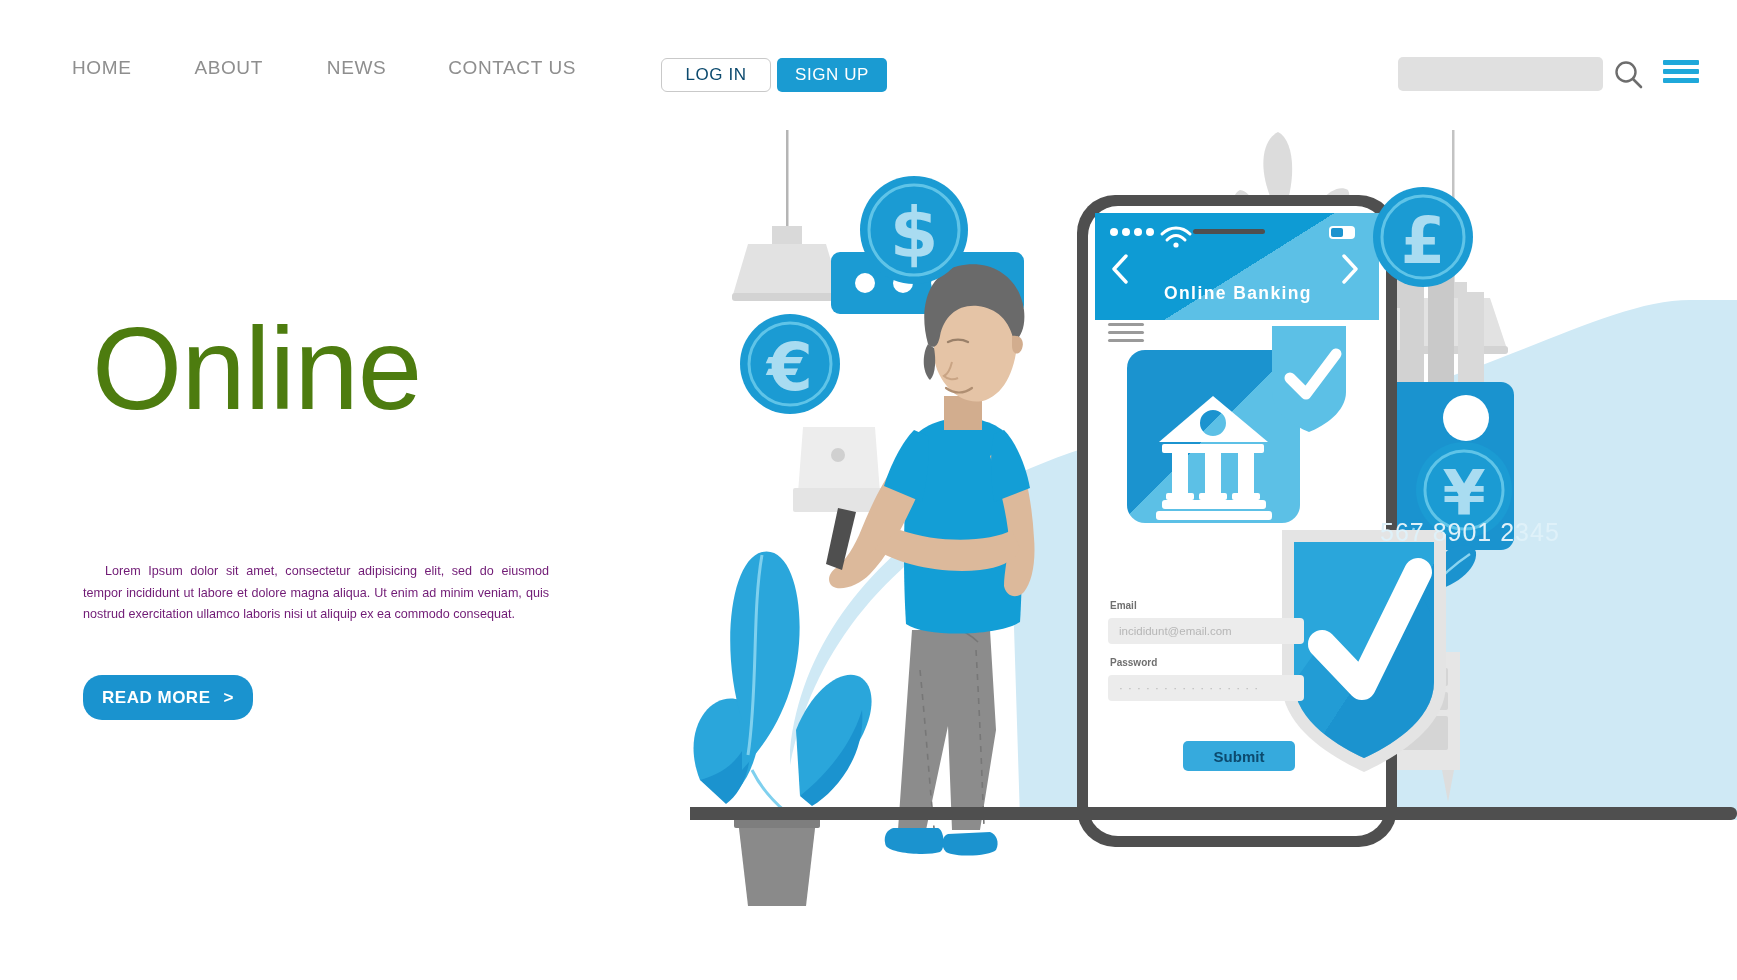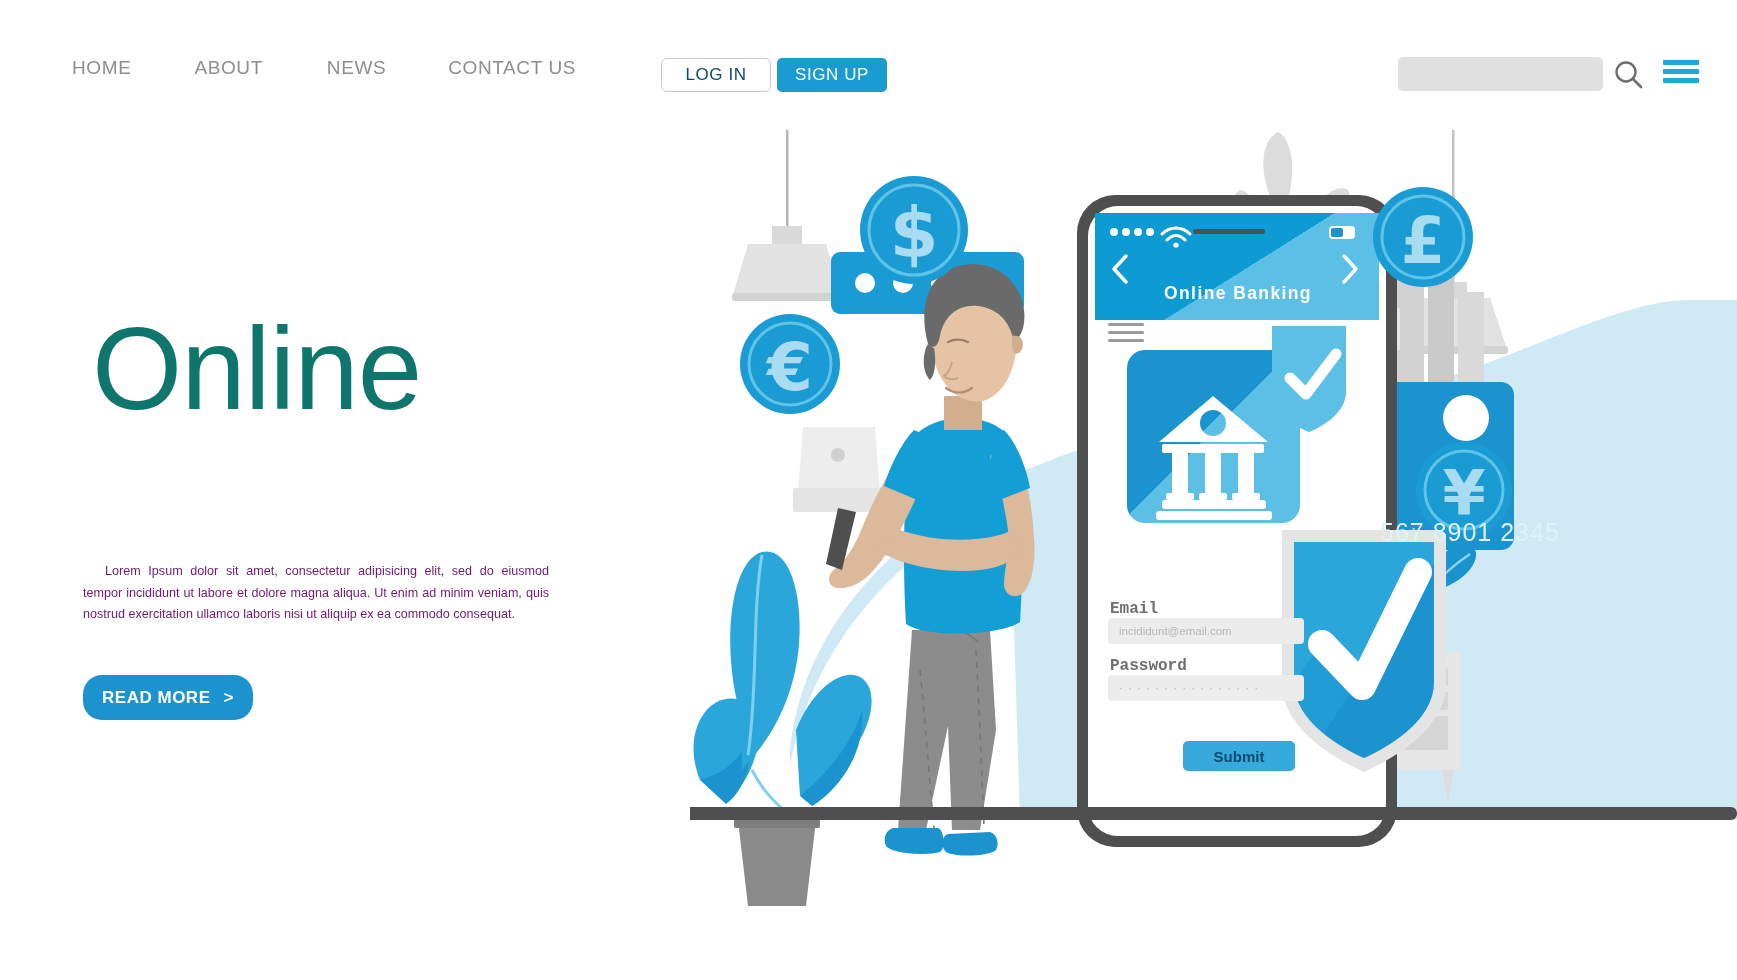--- a/index.html
+++ b/index.html
@@ -50,21 +50,21 @@
   .hamburger { position: absolute; left: 1663px; top: 60px; width: 40px; height: 30px; cursor: pointer; }
   .hamburger span {
     display: block; width: 36px; height: 5px; background: #1fa8da;
     border-radius: 1px; margin-bottom: 4px;
   }
 
   
   .hero { position: absolute; left: 0; top: 0; width: 640px; height: 980px; }
   .h1-line1 {
     position: absolute; left: 92px; top: 311px;
-    font-size: 116px; font-weight: 400; color: #0f766e;
+    font-size: 116px; font-weight: 400; color: #4d7c0f;
     letter-spacing: -1px; line-height: 1;
     font-family: "Liberation Sans", sans-serif;
   }
   .h1-line2 {
     position: absolute; left: 215px; top: 442px;
     font-size: 78px; font-weight: 700; color: #1a93cf;
     letter-spacing: -0.5px; line-height: 1;
     font-family: "Liberation Sans", sans-serif;
   }
   .hero-para {
@@ -78,22 +78,22 @@
     border: none; border-radius: 19px; cursor: pointer;
     color: #fff; font-size: 17px; font-weight: 700; letter-spacing: 0.5px;
     display: flex; align-items: center; justify-content: center; gap: 13px;
     font-family: "Liberation Sans", sans-serif;
   }
 
   
   .illus { position: absolute; left: 690px; top: 130px; width: 1047px; height: 780px; }
   .illus svg { position: absolute; left: 0; top: 0; }
   .ps-label {
-    position: absolute; font-size: 16px; font-weight: 700; color: #6f6f6f;
-    font-family: Liberation Mono, monospace;
+    position: absolute; font-size: 10px; font-weight: 700; color: #6f6f6f;
+    font-family: Liberation Sans, sans-serif;
   }
   .ps-input {
     position: absolute; height: 26px; background: #ececec; border-radius: 4px;
     display: flex; align-items: center; padding-left: 11px;
     font-size: 11.5px; color: #b6b6b6;
     font-family: "Liberation Sans", sans-serif;
   }
   .ps-submit {
     position: absolute; left: 1183px; top: 741px;
     width: 112px; height: 30px; background: #36aadd; border: none;

